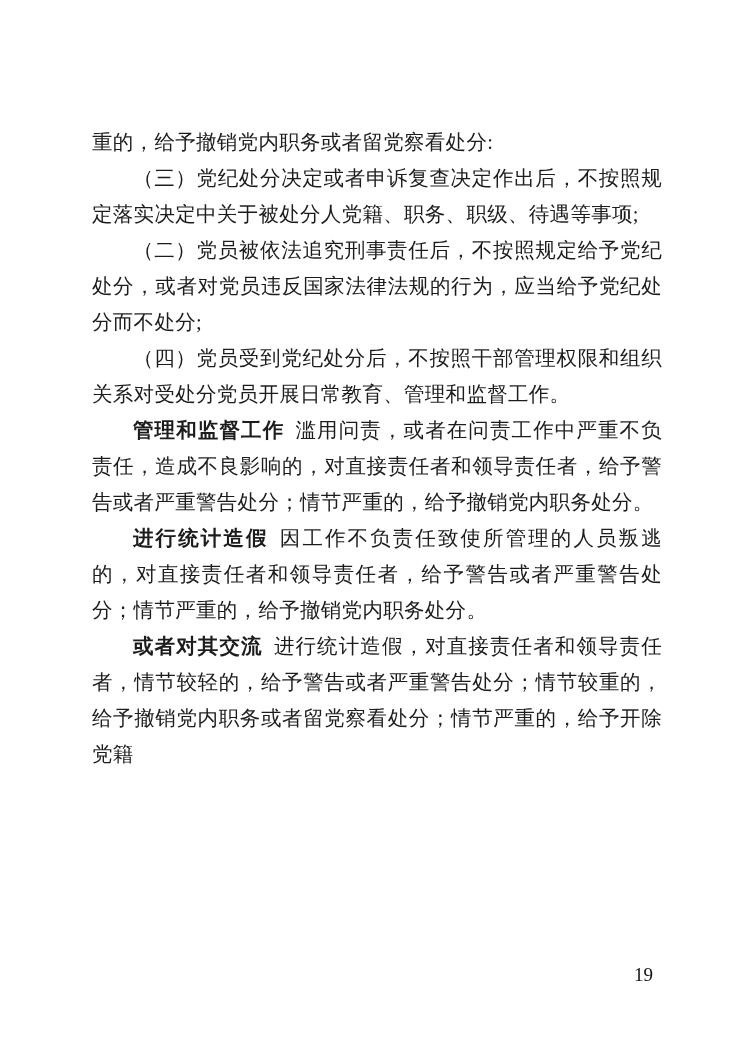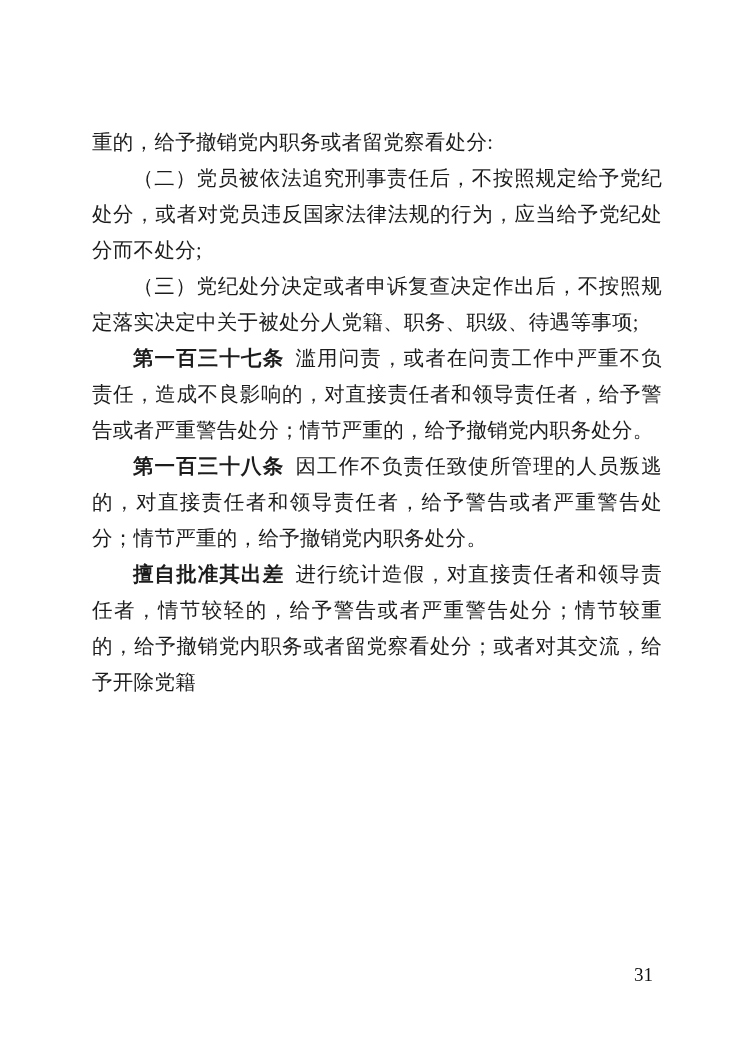--- a/index.html
+++ b/index.html
@@ -48,20 +48,21 @@
     line-height: 26px;
     color: #111111;
   }
 </style>
 </head>
 <body>
 
 <div class="page">
   <div class="text-block">
     <p class="continuation"><b></b><span>重的，给予撤销党内职务或者留党察看处分:</span></p>
+    <p><b></b><span>（三）党纪处分决定或者申诉复查决定作出后，不按照规定落实决定中关于被处分人党籍、职务、职级、待遇等事项;</span></p>
     <p><b></b><span>（二）党员被依法追究刑事责任后，不按照规定给予党纪处分，或者对党员违反国家法律法规的行为，应当给予党纪处分而不处分;</span></p>
-    <p><b></b><span>（三）党纪处分决定或者申诉复查决定作出后，不按照规定落实决定中关于被处分人党籍、职务、职级、待遇等事项;</span></p>
-    <p><b>第一百三十七条</b><span>滥用问责，或者在问责工作中严重不负责任，造成不良影响的，对直接责任者和领导责任者，给予警告或者严重警告处分；情节严重的，给予撤销党内职务处分。</span></p>
-    <p><b>第一百三十八条</b><span>因工作不负责任致使所管理的人员叛逃的，对直接责任者和领导责任者，给予警告或者严重警告处分；情节严重的，给予撤销党内职务处分。</span></p>
-    <p><b>擅自批准其出差</b><span>进行统计造假，对直接责任者和领导责任者，情节较轻的，给予警告或者严重警告处分；情节较重的，给予撤销党内职务或者留党察看处分；或者对其交流，给予开除党籍</span></p>
+    <p><b></b><span>（四）党员受到党纪处分后，不按照干部管理权限和组织关系对受处分党员开展日常教育、管理和监督工作。</span></p>
+    <p><b>管理和监督工作</b><span>滥用问责，或者在问责工作中严重不负责任，造成不良影响的，对直接责任者和领导责任者，给予警告或者严重警告处分；情节严重的，给予撤销党内职务处分。</span></p>
+    <p><b>进行统计造假</b><span>因工作不负责任致使所管理的人员叛逃的，对直接责任者和领导责任者，给予警告或者严重警告处分；情节严重的，给予撤销党内职务处分。</span></p>
+    <p><b>或者对其交流</b><span>进行统计造假，对直接责任者和领导责任者，情节较轻的，给予警告或者严重警告处分；情节较重的，给予撤销党内职务或者留党察看处分；情节严重的，给予开除党籍</span></p>
   </div>
-  <div class="page-number">31</div>
+  <div class="page-number">19</div>
 </div>
 
 </body></html>

